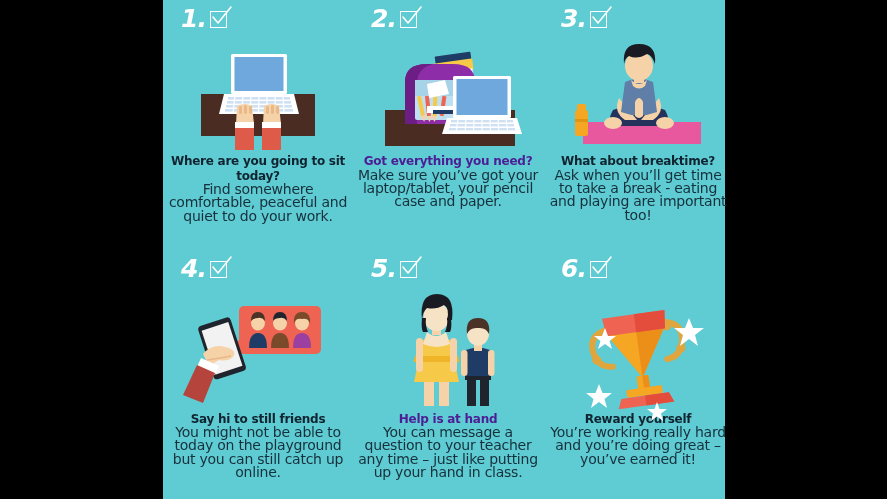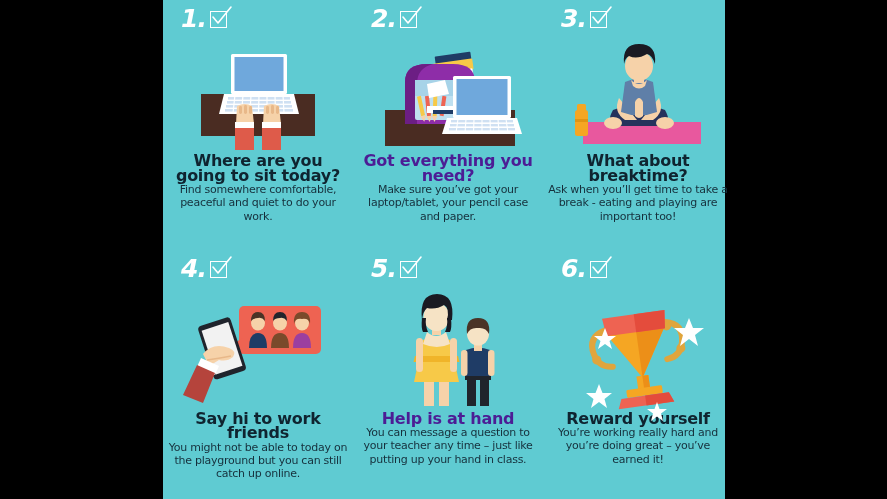--- a/index.html
+++ b/index.html
@@ -75,29 +75,29 @@
     align-items:flex-end;
     justify-content:center;
   }
   .art svg { display:block; overflow:visible; }
 
   
   .txt { width:182px; text-align:center; margin-top:2px; }
   .heading {
     font-family:"DejaVu Sans", sans-serif;
     font-weight:700;
-    font-size:16px;
+    font-size:12px;
     line-height:14.5px;
     color:#0f2430;
     letter-spacing:-0.25px;
   }
   .body {
     font-family:"DejaVu Sans", sans-serif;
     font-weight:400;
-    font-size:11px;
+    font-size:14px;
     line-height:13.4px;
     color:#16303c;
     letter-spacing:-0.25px;
     margin-top:0px;
   }
   
   .row2 .art { height:124px; }
 </style>
 </head>
 <body>
@@ -317,21 +317,21 @@
 
             <path d="M22 62 q10 -12 26 -6 q8 3 4 9 q-6 5 -14 3 l-10 6 Z" fill="#F6D2A9"></path>
             <path d="M26 68 q14 -2 24 -4" stroke="#E8B889" stroke-width="1.4" fill="none"></path>
 
             <path d="M20 66 l18 8 l-4 9 l-18 -8 Z" fill="#ffffff"></path>
 
             <path d="M16 73 l18 8 l-12 30 l-20 -8 Z" fill="#B5443C"></path>
           </svg>
         </div>
         <div class="txt">
-          <div class="heading" style="color: rgb(15, 36, 48);">Say hi to work friends</div>
+          <div class="heading" style="color: rgb(15, 36, 48);">Say hi to still friends</div>
           <div class="body" style="color: rgb(22, 48, 60);">You might not be able to today on the playground but you can still catch up online.</div>
         </div>
       </div>
 
       <div class="card row2">
         <div class="numrow">
           <span class="num" style="color: rgb(255, 255, 255);">5.</span>
           <span class="checkbox">
             <svg width="24" height="24" viewBox="0 0 24 24" fill="none" stroke="#ffffff" stroke-width="1.6" stroke-linecap="round" stroke-linejoin="round">
               <polyline points="3,11 8,17 21,1"></polyline>

